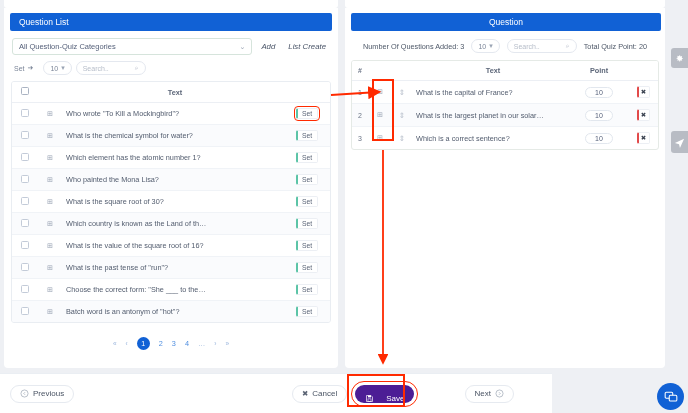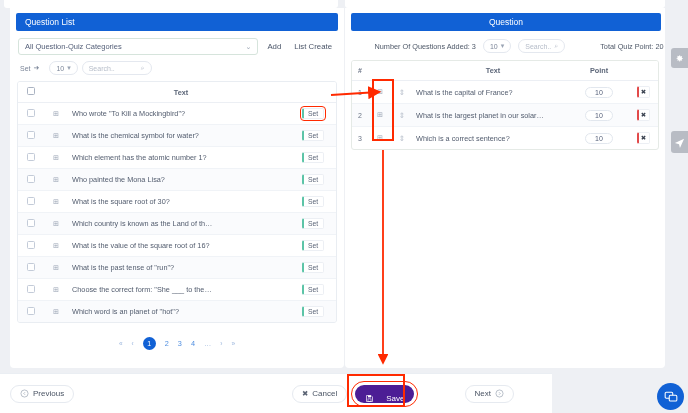--- a/index.html
+++ b/index.html
@@ -14,40 +14,40 @@
   }
   #app { position: relative; width: 688px; height: 413px; background:#eef0f4; }
 
   
   .top-strip { position:absolute; left:0; top:0; width:688px; height:9px; background:#eef0f4; }
   .top-card-l { position:absolute; left:4px; top:0; width:334px; height:8px; background:#fff; border-radius:0 0 3px 3px;}
   .top-card-r { position:absolute; left:345px; top:0; width:320px; height:8px; background:#fff; border-radius:0 0 3px 3px;}
 
   
   .panel { position:absolute; background:#fff; }
-  #left-panel  { left:10px;  top:8px;  width:334px; height:360px; border-radius:0 0 4px 4px; }
+  #left-panel  { left:4px;  top:8px;  width:334px; height:360px; border-radius:0 0 4px 4px; }
   #right-panel { left:345px; top:8px; width:320px; height:360px; border-radius:0 0 4px 4px; }
 
   .panel-header {
     height:18px; background:#1161d5; color:#fff;
     display:flex; align-items:center;
     font-size:8.5px; border-radius:2px;
   }
   #left-panel .panel-header { margin:5px 6px 0 6px; padding-left:9px; }
   #right-panel .panel-header { margin:5px 4px 0 6px; justify-content:center; }
 
   
   .toolbar-row { display:flex; align-items:center; gap:5px; padding:7px 8px 0 8px;justify-content:center; }
   .cat-select {
     flex:1; height:17px; border:1px solid #d6e4dc; border-radius:3px;
     background:#fff; display:flex; align-items:center; justify-content:space-between;
     padding:0 6px; font-size:7.5px; color:#56617a;
   }
   .caret { font-size:7px; color:#9aa4b4; }
-  .tb-btn { font-size:7.8px; color:#4a5568; padding:2px 4px; cursor:pointer; white-space:nowrap;}
+  .tb-btn { font-size:7.8px; color:#4a5568; padding:2px 4px; cursor:pointer; white-space:nowrap;font-style:italic;}
   .filter-row { display:flex; align-items:center; gap:4px; padding:6px 8px 6px 8px; }
   .pill {
     height:14px; border:1px solid #e4e8ef; border-radius:8px;
     display:flex; align-items:center; gap:3px; padding:0 6px;
     font-size:7px; color:#7b8598; background:#fff;
   }
   .pill.search { width:70px; justify-content:space-between; color:#b6bdc9; }
   .pill.plain { border:none; padding-left:2px; }
 
   
@@ -89,21 +89,21 @@
   .pg { cursor:pointer; color:#4f8ee0; }
   .pg.arrow { color:#9bb6dd; font-size:6.5px;}
   .pg.active {
     width:13px; height:13px; border-radius:50%; background:#1161d5; color:#fff;
     display:flex; align-items:center; justify-content:center; font-size:7px;
   }
   .pg.dots { color:#9bb6dd; }
 
   
   .r-toolbar { display:flex; align-items:center; justify-content:center; gap:7px; padding:8px 6px 7px 6px; }
-  .r-label { font-size:7.3px; color:#4e5868; white-space:nowrap;padding-left:28px; }
+  .r-label { font-size:7.3px; color:#4e5868; white-space:nowrap; }
 
   .q-tbl-wrap { margin:0 6px; border:1px solid #e5eae6; border-radius:3px; overflow:hidden;}
   .c-num { width:16px; text-align:center; font-size:7px; color:#6a7policy;}
   .c-num { color:#6a7486; }
   .c-drag { width:20px; text-align:center; color:#b9c0cc; font-size:7.5px;}
   .c-point { width:58px; text-align:center; }
   .pt-input {
     display:inline-flex; align-items:center; justify-content:center;
     width:28px; height:11px; border:1px solid #e2e7ee; border-radius:6px;
     background:#fff; font-size:7px; color:#56617a;
@@ -260,21 +260,21 @@
             </tr>
             <tr>
               <td class="c-check"><span class="cb"></span></td>
               <td class="c-expand"><span>⊞</span></td>
               <td class="c-text"><span>Choose the correct form: "She ___ to the…</span></td>
               <td class="set-cell"><span class="set-btn">Set</span></td>
             </tr>
             <tr class="alt">
               <td class="c-check"><span class="cb"></span></td>
               <td class="c-expand"><span>⊞</span></td>
-              <td class="c-text"><span>Which word is an planet of "hot"?</span></td>
+              <td class="c-text"><span>Batch word is an antonym of "hot"?</span></td>
               <td class="set-cell"><span class="set-btn">Set</span></td>
             </tr>
           </tbody>
       </table>
     </div>
 
     <div class="pager">
       <span class="pg arrow">«</span>
       <span class="pg arrow">‹</span>
       <span class="pg active">1</span>

